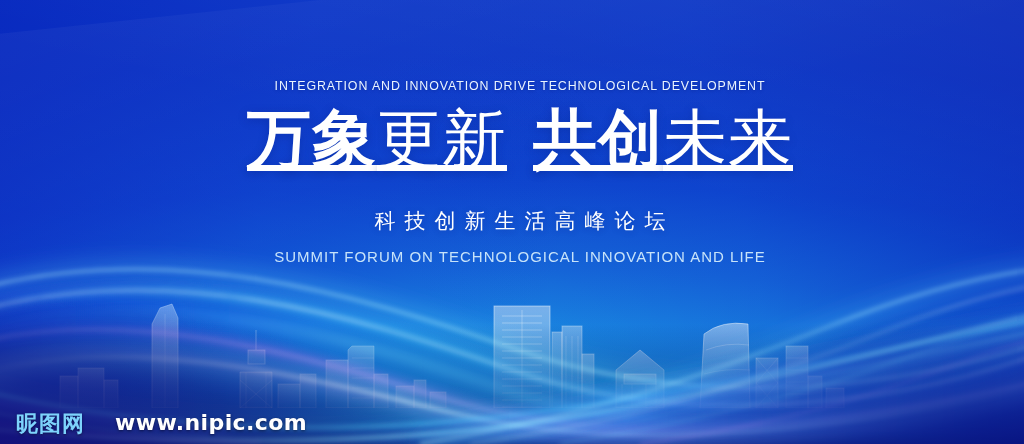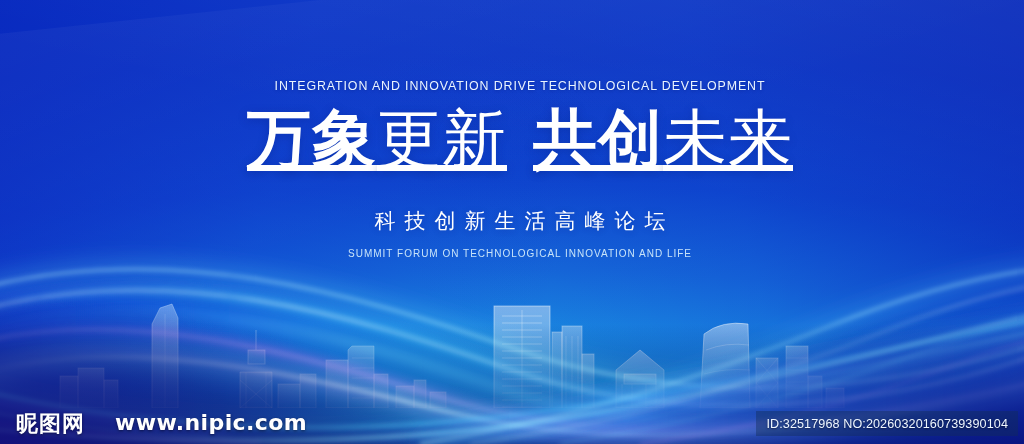--- a/index.html
+++ b/index.html
@@ -95,36 +95,36 @@
     margin-top:36px;
     font-size:21px;
     color:#ffffff;
     letter-spacing:9px;
     text-indent:9px;
     font-weight:400;
     text-shadow:0 1px 6px rgba(4,30,130,.30);
   }
   .sub-en{
     margin-top:13px;
-    font-size:10px;
+    font-size:15px;
     color:#cfe9fb;
     letter-spacing:1.0px;
     font-weight:400;
     opacity:.96;
   }
 
   
   .wm{
     position:absolute; left:16px; bottom:9px;
     display:flex; align-items:flex-end; gap:9px;
     z-index:11;
   }
   .wm-cn{
     font-family:"DejaVu Sans", sans-serif;
-    font-size:22px; font-weight:bold; color:#ffffff;
+    font-size:22px; font-weight:bold; color:#7dd3fc;
     letter-spacing:1px; line-height:1;
     text-shadow:0 1px 3px rgba(0,0,12,.5);
   }
   .wm-en{
     font-family:"DejaVu Sans", sans-serif;
     font-size:22px; font-weight:bold; color:#ffffff;
     letter-spacing:.4px; line-height:1; padding-bottom:1px;
     text-shadow:0 1px 3px rgba(0,0,12,.5);
     margin-left:21px;
   }
@@ -412,17 +412,14 @@
     <div class="sub-cn">科技创新生活高峰论坛</div>
 
     <div class="sub-en">SUMMIT FORUM ON TECHNOLOGICAL INNOVATION AND LIFE</div>
   </div>
 
   <div class="wm">
     <span class="wm-cn">昵图网</span>
     <span class="wm-en">www.nipic.com</span>
   </div>
 
-  <div class="idbox">
-    <span>ID:32517968 NO:20260320160739390104</span>
-  </div>
 
 </div>
 
 </body></html>

